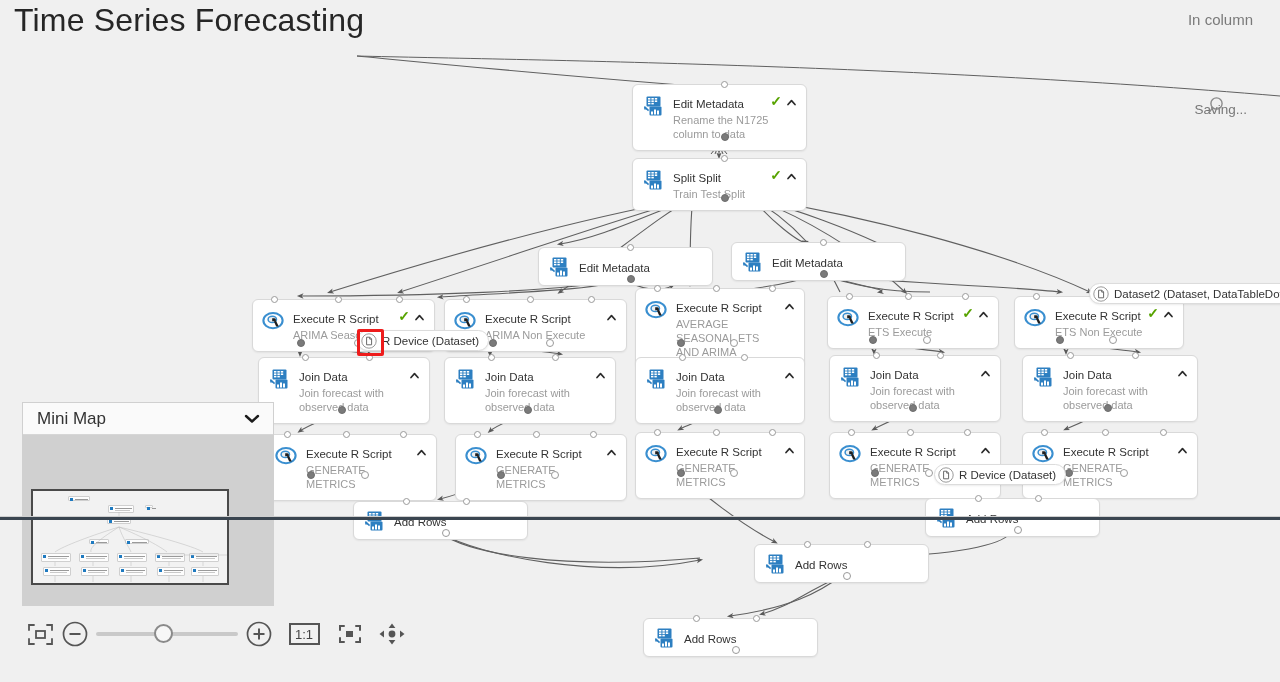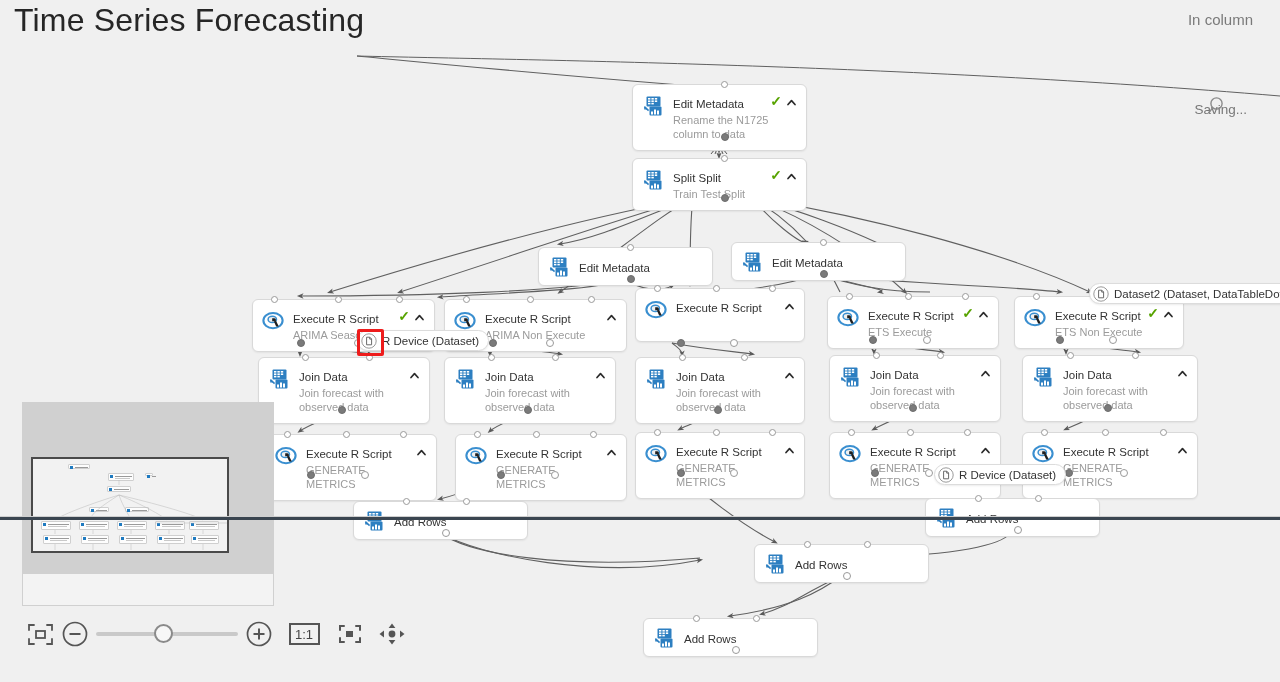--- a/index.html
+++ b/index.html
@@ -364,21 +364,21 @@
         <span class="port inp" style="left: 143px; top: -4px;"></span>
         <span class="port out-filled" style="left: 44px; top: 39px;"></span>
         <span class="port out-open" style="left: 101px; top: 39px;"></span>
       </div>
       <div class="node" style="left: 635px; top: 288px; width: 170px; min-height: 54px;">
         <span class="nicon"><svg viewBox="0 0 22 22" width="22" height="22">
     <ellipse cx="11" cy="10.6" rx="9.6" ry="7.6" fill="none" stroke="#3a8fd0" stroke-width="2.1"></ellipse>
     <ellipse cx="10.3" cy="9.4" rx="4.2" ry="3.1" fill="#f0f0f0" stroke="#3a8fd0" stroke-width="1.5"></ellipse>
     <path d="M10.2 8.2 h2.2 a1.5 1.5 0 0 1 0 3 h-2.2 z M11.6 11 l2.6 5.4 h2.6 l-2.8 -5.6 z" fill="#1f1f1f"></path>
   </svg></span>
-        <span class="ntext"><span class="ntitle">Execute R Script</span></span>
+        <span class="ntext"><span class="ntitle">Execute R Script</span><span class="nsub" style="display:block">AVERAGE SEASONAL ETS AND ARIMA</span></span>
         <span class="ncaret"><svg viewBox="0 0 11 11" width="11" height="11" fill="none" stroke="#2b2b2b" stroke-width="1.7" stroke-linecap="round" stroke-linejoin="round">
     <polyline points="2,7.5 5.5,3.6 9,7.5"></polyline>
           </svg></span>
         <span class="port inp" style="left: 18px; top: -4px;"></span>
         <span class="port inp" style="left: 77px; top: -4px;"></span>
         <span class="port inp" style="left: 133px; top: -4px;"></span>
         <span class="port out-filled" style="left: 41px; top: 50px;"></span>
         <span class="port out-open" style="left: 94px; top: 50px;"></span>
       </div>
       <div class="node" style="left: 827px; top: 296px; width: 172px; min-height: 43px;">
@@ -777,20 +777,28 @@
     <circle cx="8" cy="8" r="7.2" fill="#fff" stroke="#9a9a9a" stroke-width="1"></circle>
     <path d="M5.6 4.2 h3.2 l1.8 1.8 v5.8 h-5 z" fill="none" stroke="#6a6a6a" stroke-width="1"></path>
     <path d="M8.7 4.2 v1.9 h1.9" fill="none" stroke="#6a6a6a" stroke-width="1"></path>
   </svg></span>
         <span>Dataset2 (Dataset, DataTableDotNet, Generi</span>
       </div>
     </div>
   <div id="highlight-box"></div>
 
   <div id="minimap">
+    <div id="minimap-header">
+      <span id="minimap-title">Mini Map</span>
+      <span>
+        <svg width="18" height="12" viewBox="0 0 18 12" fill="none" stroke="#1b1b1b" stroke-width="2.4" stroke-linecap="round" stroke-linejoin="round">
+          <polyline points="3,4 9,9.5 15,4"></polyline>
+        </svg>
+      </span>
+    </div>
     <div id="minimap-body">
       <div id="minimap-viewport">
           <div class="mm-node" style="left: 35px; top: 5px; width: 22px; height: 5px;">
             <i></i>
             <b style="width:13px"></b>
           </div>
           <div class="mm-node" style="left: 75px; top: 14px; width: 26px; height: 8px;">
             <i></i>
             <b style="width:17px"></b>
             <s style="width:15px"></s>

